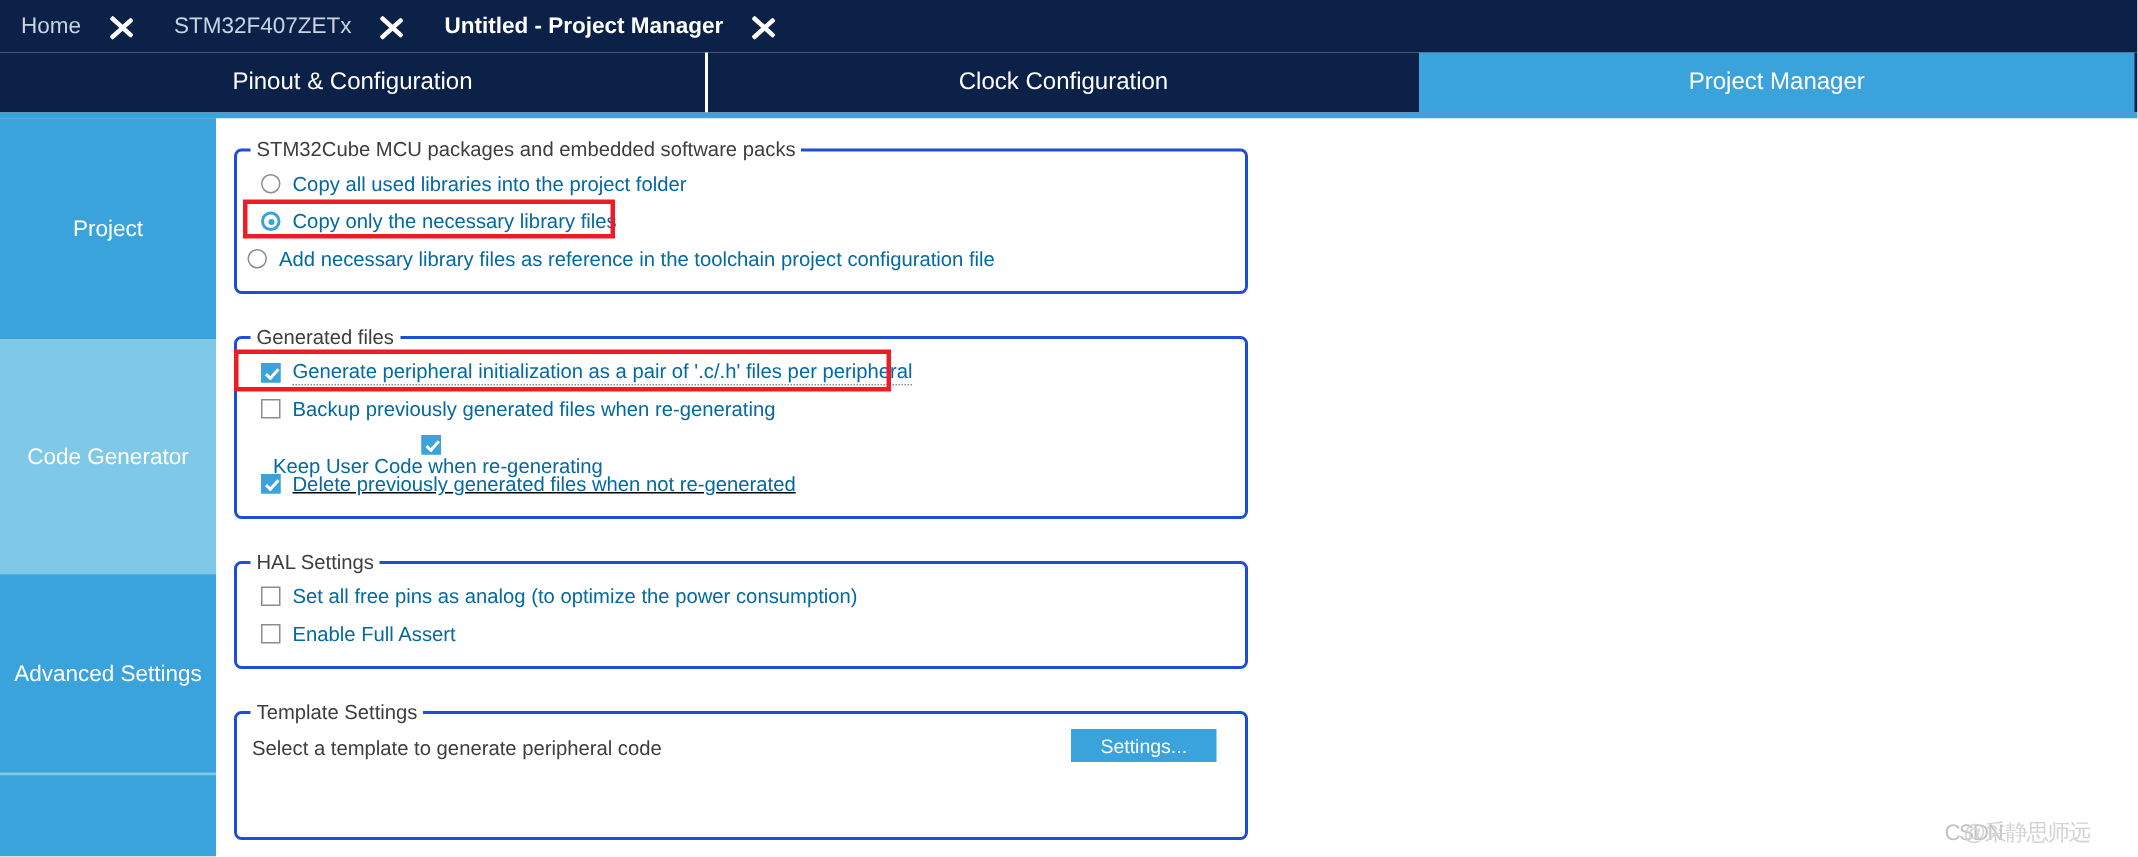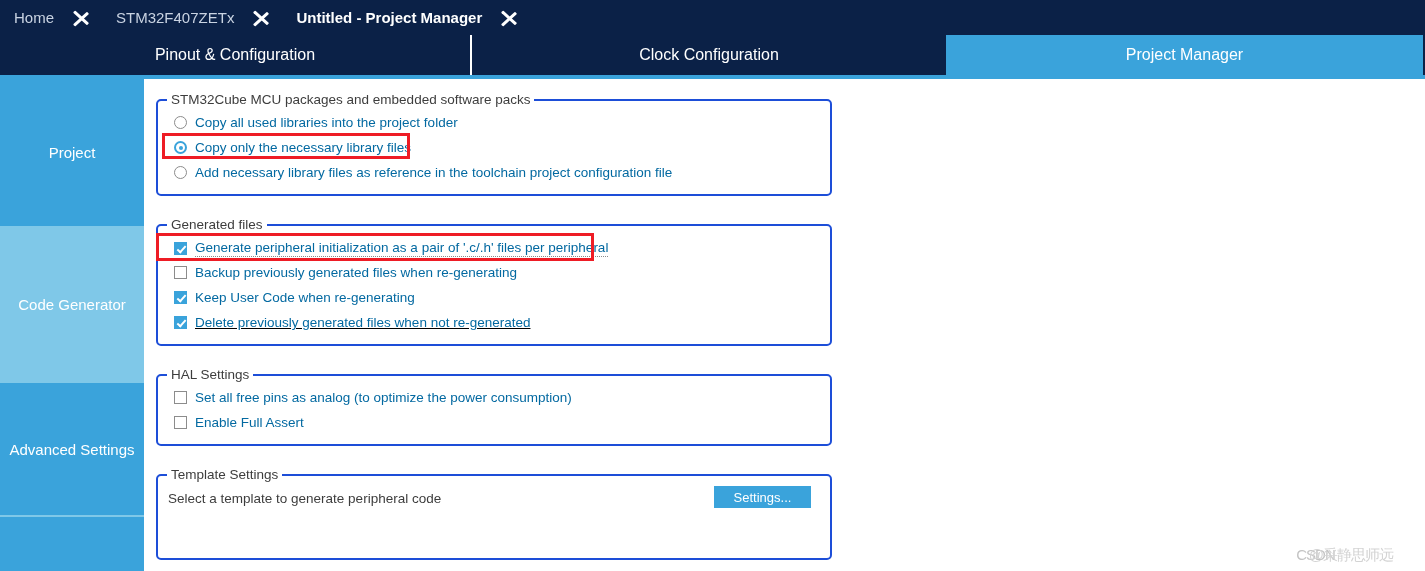--- a/index.html
+++ b/index.html
@@ -279,42 +279,42 @@
     <div class="row" style="left:16px; top:14px;">
       <span class="radio"></span>
       <span class="row-label">Copy all used libraries into the project folder</span>
     </div>
 
     <div class="row" style="left:16px; top:39px;">
       <span class="radio on"></span>
       <span class="row-label">Copy only the necessary library files</span>
     </div>
 
-    <div class="row" style="left:16px; top:64px;">
+    <div class="row" style="left:7px; top:64px;">
       <span class="radio"></span>
       <span class="row-label">Add necessary library files as reference in the toolchain project configuration file</span>
     </div>
   </div>
 
   <div class="redbox" style="left:18px; top:54px; width:248px; height:26px;"></div>
 
   <div class="groupbox" style="left:12px; top:145px; width:672px; height:118px;">
     <span class="gb-title">Generated files</span>
 
     <div class="row" style="left:16px; top:14px;">
       <span class="chk on"></span>
       <span class="row-label dotted">Generate peripheral initialization as a pair of '.c/.h' files per peripheral</span>
     </div>
 
     <div class="row" style="left:16px; top:39px;">
       <span class="chk"></span>
       <span class="row-label">Backup previously generated files when re-generating</span>
     </div>
 
-    <div class="row" style="left:16px; top:64px;">
+    <div class="row" style="left:16px; top:64px;flex-direction:column;">
       <span class="chk on"></span>
       <span class="row-label">Keep User Code when re-generating</span>
     </div>
 
     <div class="row" style="left:16px; top:89px;text-decoration:underline;">
       <span class="chk on"></span>
       <span class="row-label">Delete previously generated files when not re-generated</span>
     </div>
   </div>
 

